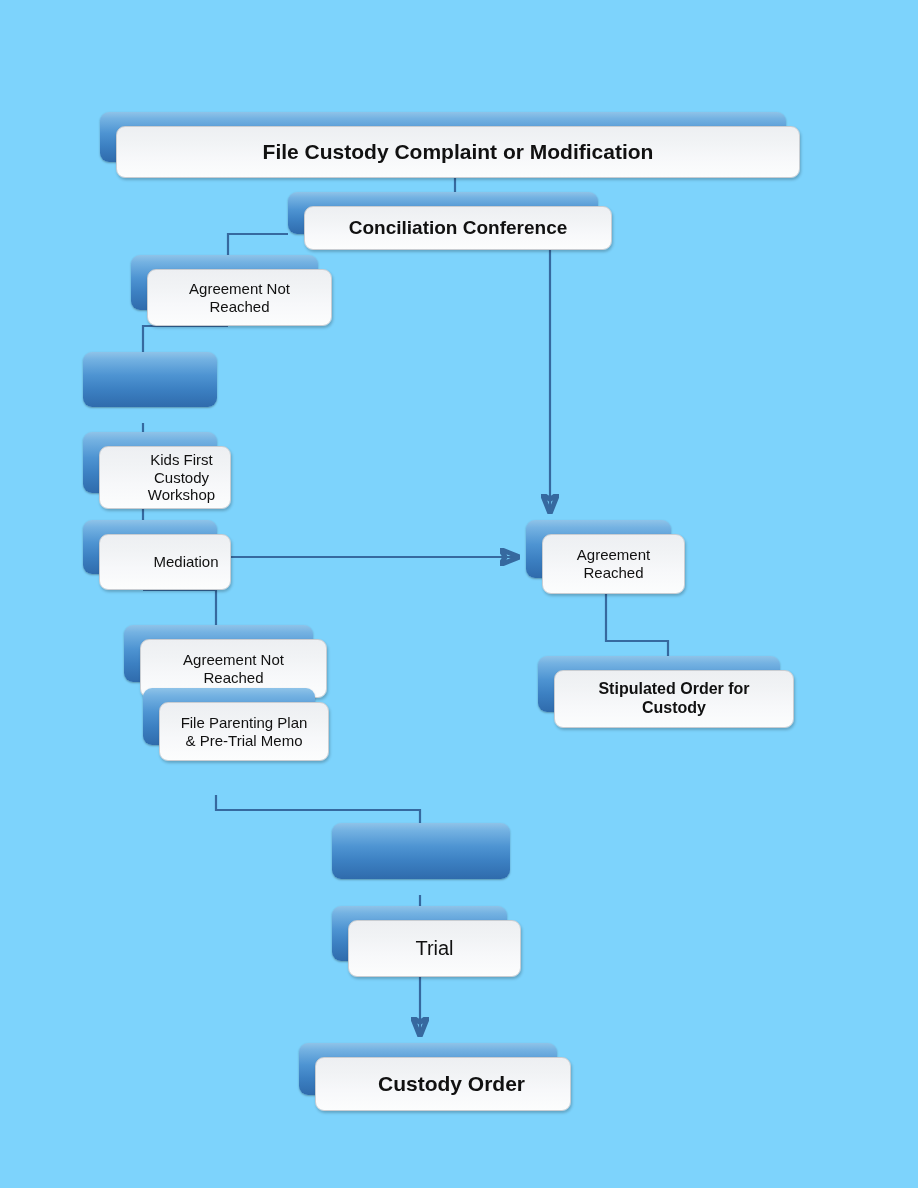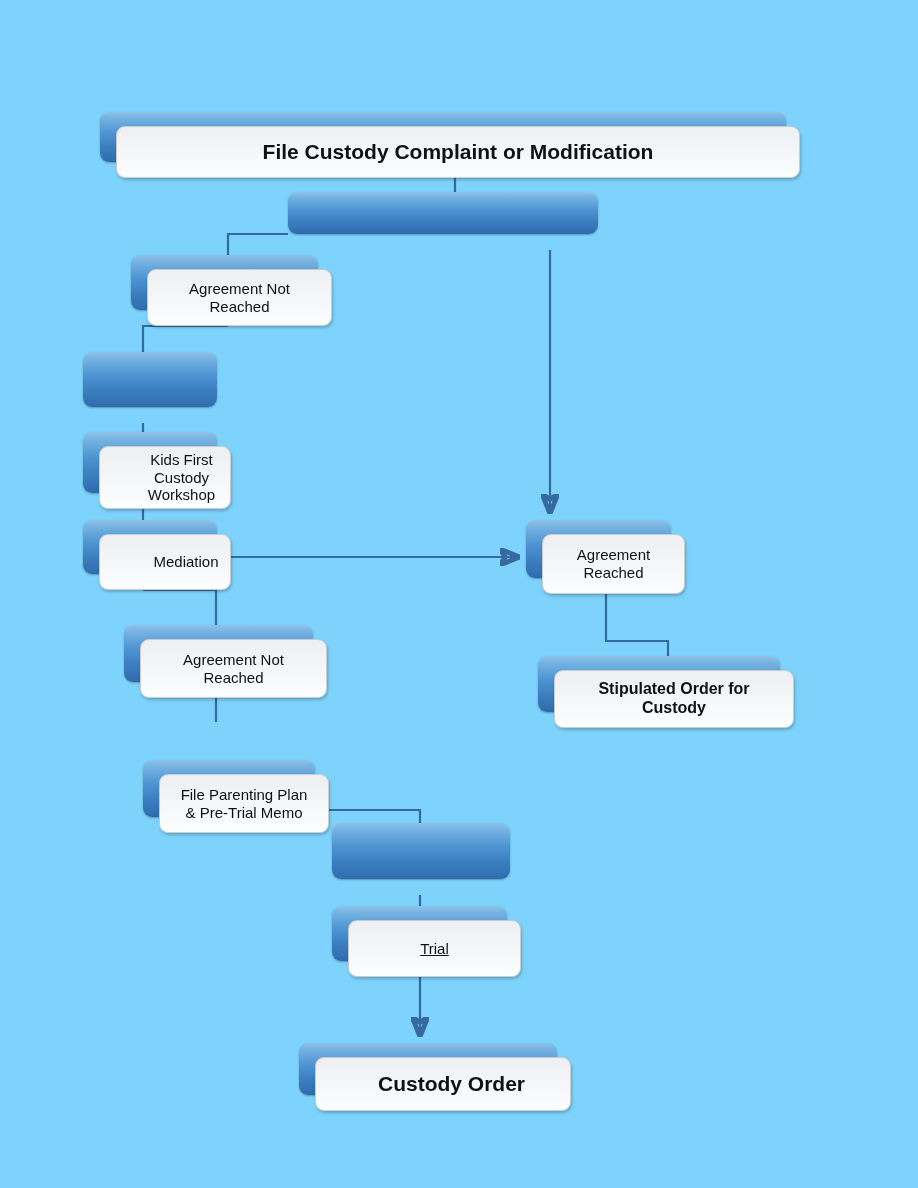--- a/index.html
+++ b/index.html
@@ -123,20 +123,23 @@
 
   <div id="node-layer">
       <div class="node bold" style="left: 100px; top: 112px; width: 700px; height: 66px;">
         <div class="plate"></div>
         <div class="face">
           <span class="label" style="font-size: 21px;">File Custody Complaint or Modification</span>
         </div>
       </div>
       <div class="node bold" style="left: 288px; top: 192px; width: 324px; height: 58px;">
         <div class="plate"></div>
+        <div class="face">
+          <span class="label" style="font-size: 19px;">Conciliation Conference</span>
+        </div>
       </div>
       <div class="node" style="left: 131px; top: 255px; width: 201px; height: 71px;">
         <div class="plate"></div>
         <div class="face">
           <span class="label" style="font-size: 15px;">Agreement Not
 Reached</span>
         </div>
       </div>
       <div class="node" style="left: 83px; top: 352px; width: 148px; height: 71px;">
         <div class="plate"></div>
@@ -169,34 +172,34 @@
 Custody</span>
         </div>
       </div>
       <div class="node" style="left: 124px; top: 625px; width: 203px; height: 73px;">
         <div class="plate"></div>
         <div class="face">
           <span class="label" style="font-size: 15px;">Agreement Not
 Reached</span>
         </div>
       </div>
-      <div class="node" style="left: 143px; top: 760px; width: 186px; height: 73px;">
+      <div class="node" style="left: 143px; top: 688px; width: 186px; height: 73px;">
         <div class="plate"></div>
         <div class="face">
           <span class="label" style="font-size: 15px;">File Parenting Plan
 &amp; Pre-Trial Memo</span>
         </div>
       </div>
       <div class="node" style="left: 332px; top: 823px; width: 192px; height: 72px;">
         <div class="plate"></div>
       </div>
       <div class="node" style="left: 332px; top: 906px; width: 189px; height: 71px;">
         <div class="plate"></div>
         <div class="face">
-          <span class="label" style="font-size: 15px; text-decoration: underline;">Trial</span>
+          <span class="label" style="font-size: 20px;">Trial</span>
         </div>
       </div>
       <div class="node bold" style="left: 299px; top: 1043px; width: 272px; height: 68px;">
         <div class="plate"></div>
         <div class="face">
           <span class="label" style="font-size: 21px; padding-left: 23px;">Custody Order</span>
         </div>
       </div>
     </div>
 

